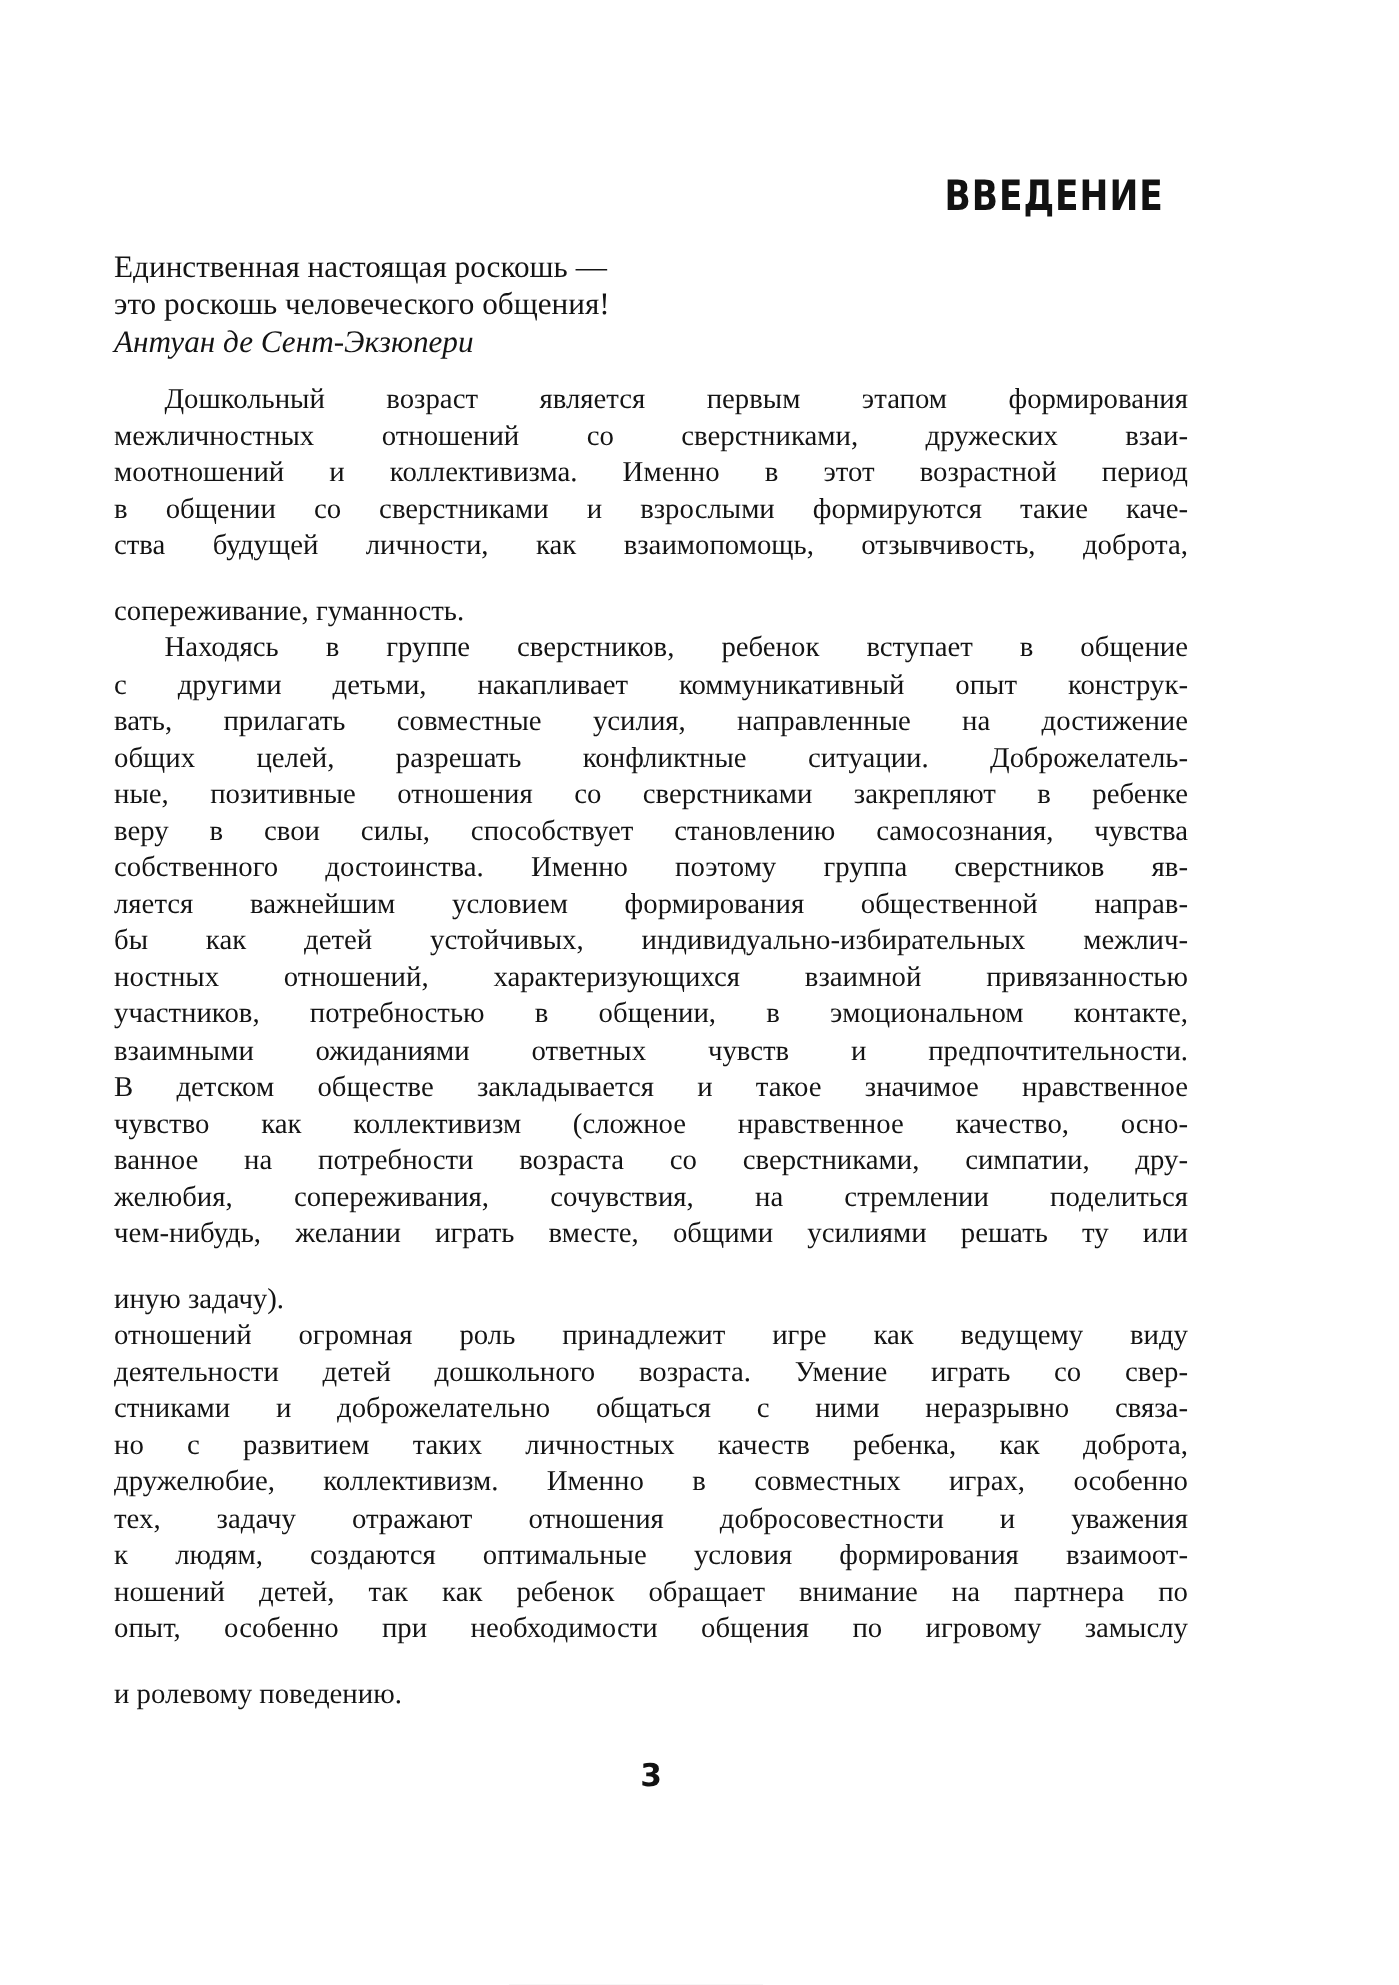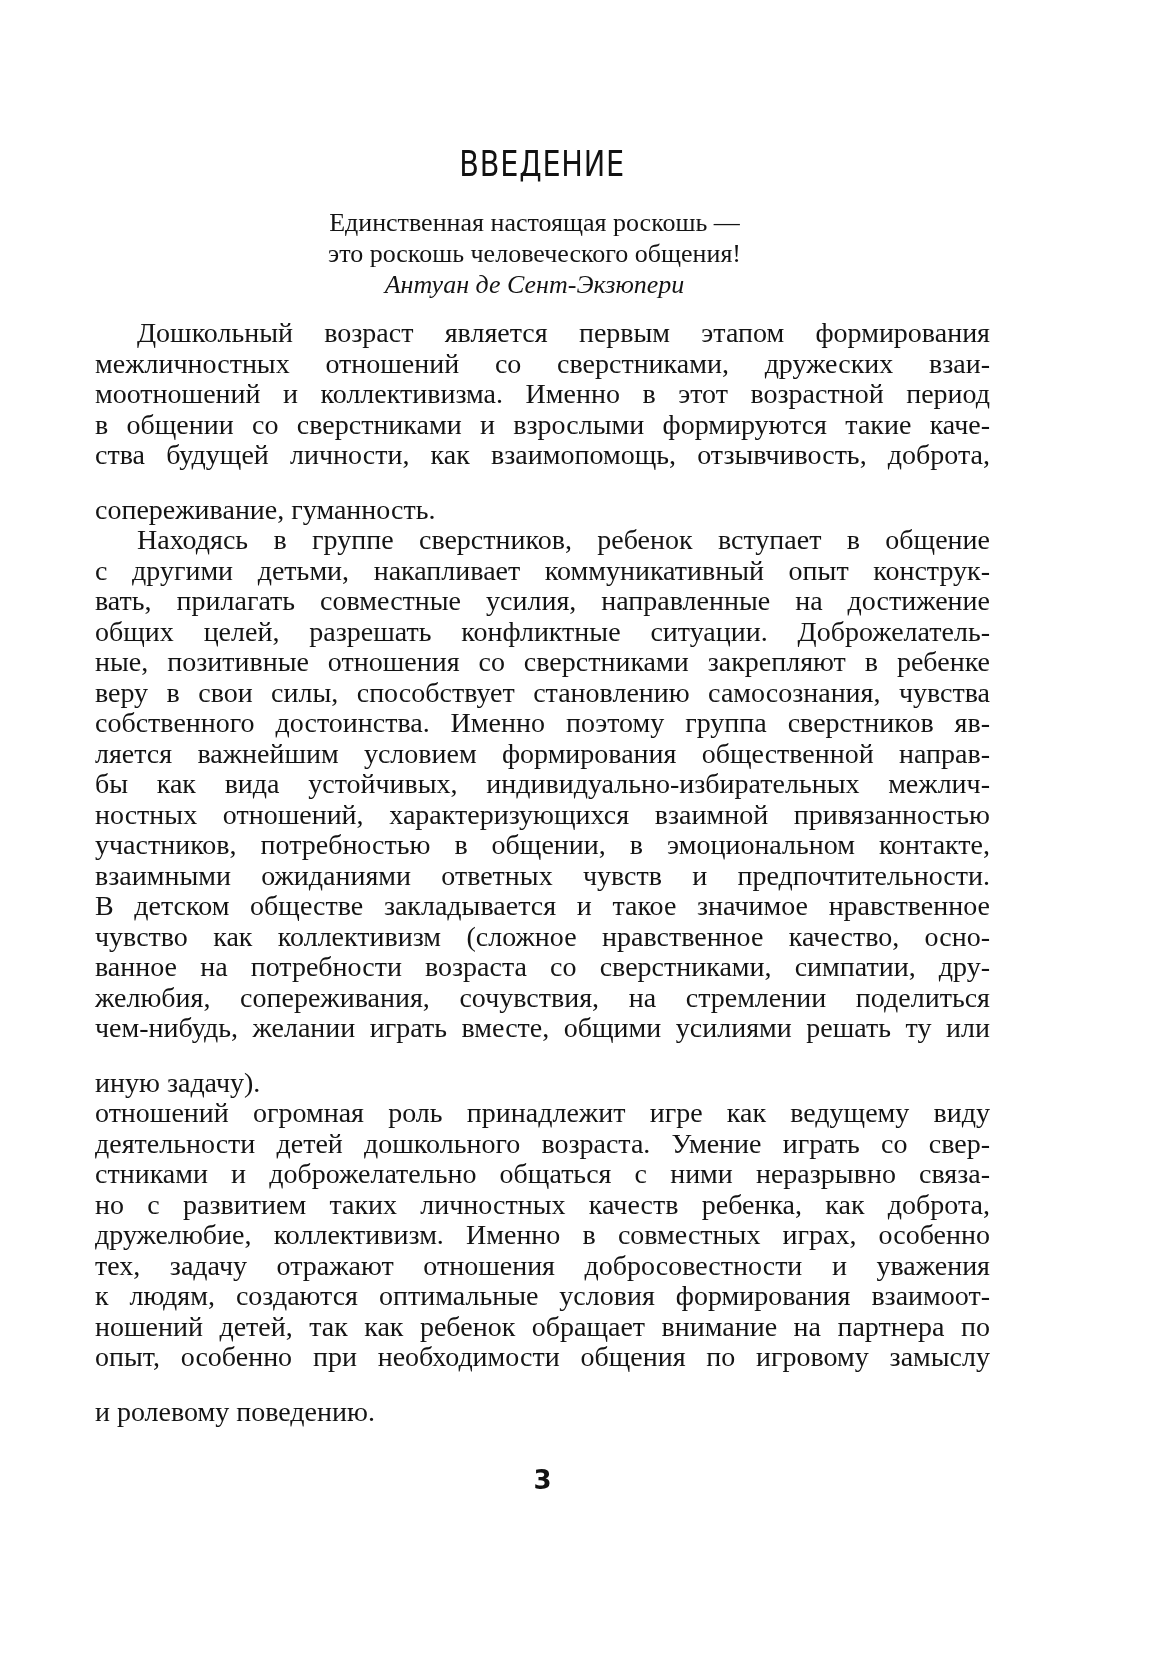--- a/index.html
+++ b/index.html
@@ -13,46 +13,46 @@
     overflow: hidden;
   }
   .content {
     position: absolute;
     left: 95px;
     top: 0;
     width: 895px;
   }
   .title {
     margin-top: 146px;
-    text-align: center;
+    text-align: right;
     font-family: "DejaVu Sans", sans-serif;
-    font-weight: 400;
+    font-weight: 700;
     font-size: 35px;
     line-height: 36px;
     color: #121212;
   }
   .title .condensed {
     display: inline-block;
     transform: scaleX(0.82);
     transform-origin: center;
     letter-spacing: 1px;
   }
   .epigraph {
     margin-top: 25px;
-    text-align: center;
+    text-align: left;
     font-size: 26px;
     line-height: 31px;
     padding-right: 16px;
   }
   .epigraph .attribution {
     font-style: italic;
   }
   .body-text {
     margin-top: 18px;
-    font-size: 28px;
+    font-size: 24px;
     line-height: 30.5px;
   }
   .line {
     text-align: justify;
     text-align-last: justify;
     white-space: normal;
   }
   .line.first { text-indent: 42px; }
   .line.last { text-align-last: left; margin-top: 24px; }
   .page-number {
@@ -91,21 +91,21 @@
         </div>
         <div>
           <div class="line first">Находясь в группе сверстников, ребенок вступает в общение</div>
           <div class="line">с другими детьми, накапливает коммуникативный опыт конструк-</div>
           <div class="line">вать, прилагать совместные усилия, направленные на достижение</div>
           <div class="line">общих целей, разрешать конфликтные ситуации. Доброжелатель-</div>
           <div class="line">ные, позитивные отношения со сверстниками закрепляют в ребенке</div>
           <div class="line">веру в свои силы, способствует становлению самосознания, чувства</div>
           <div class="line">собственного достоинства. Именно поэтому группа сверстников яв-</div>
           <div class="line">ляется важнейшим условием формирования общественной направ-</div>
-          <div class="line">бы как вида устойчивых, индивидуально-избирательных межлич-</div>
+          <div class="line">бы как детей устойчивых, индивидуально-избирательных межлич-</div>
           <div class="line">ностных отношений, характеризующихся взаимной привязанностью</div>
           <div class="line">участников, потребностью в общении, в эмоциональном контакте,</div>
           <div class="line">взаимными ожиданиями ответных чувств и предпочтительности.</div>
           <div class="line">В детском обществе закладывается и такое значимое нравственное</div>
           <div class="line">чувство как коллективизм (сложное нравственное качество, осно-</div>
           <div class="line">ванное на потребности возраста со сверстниками, симпатии, дру-</div>
           <div class="line">желюбия, сопереживания, сочувствия, на стремлении поделиться</div>
           <div class="line">чем-нибудь, желании играть вместе, общими усилиями решать ту или</div>
           <div class="line last">иную задачу).</div>
         </div>

